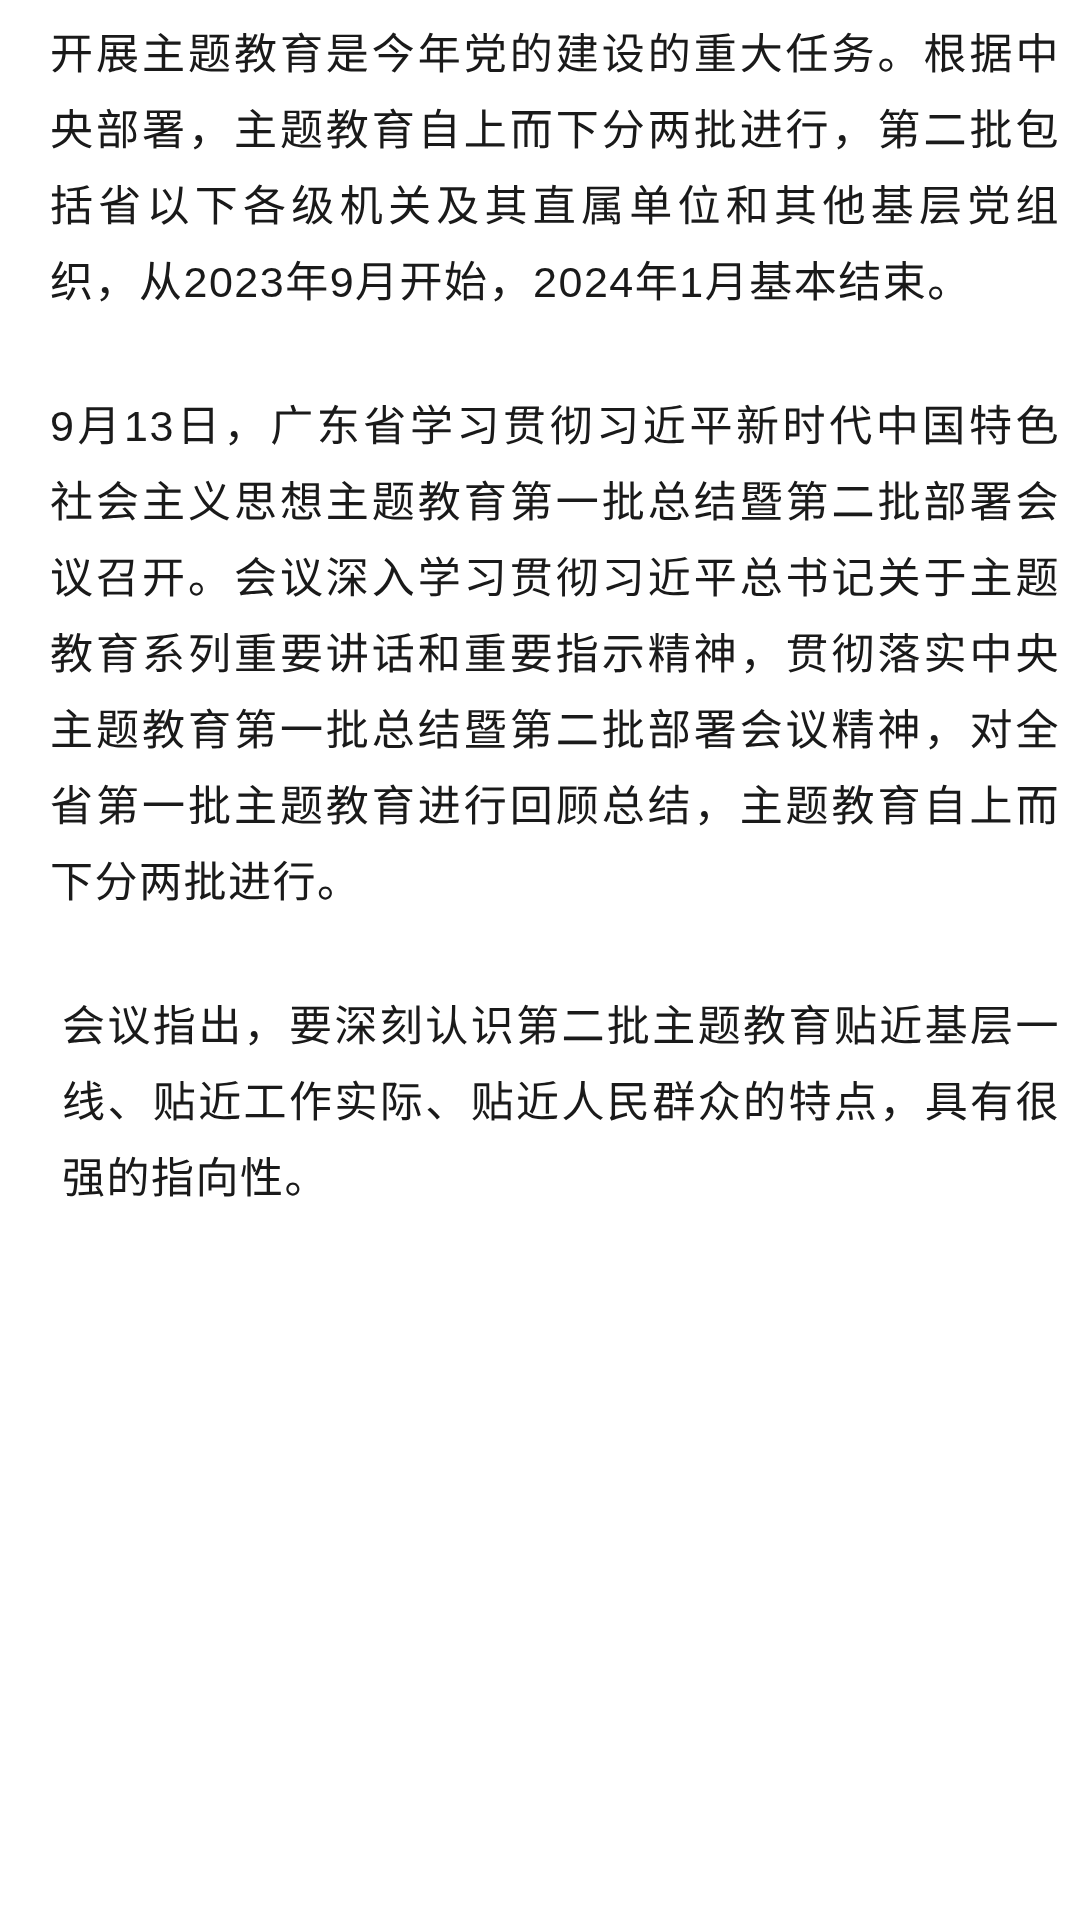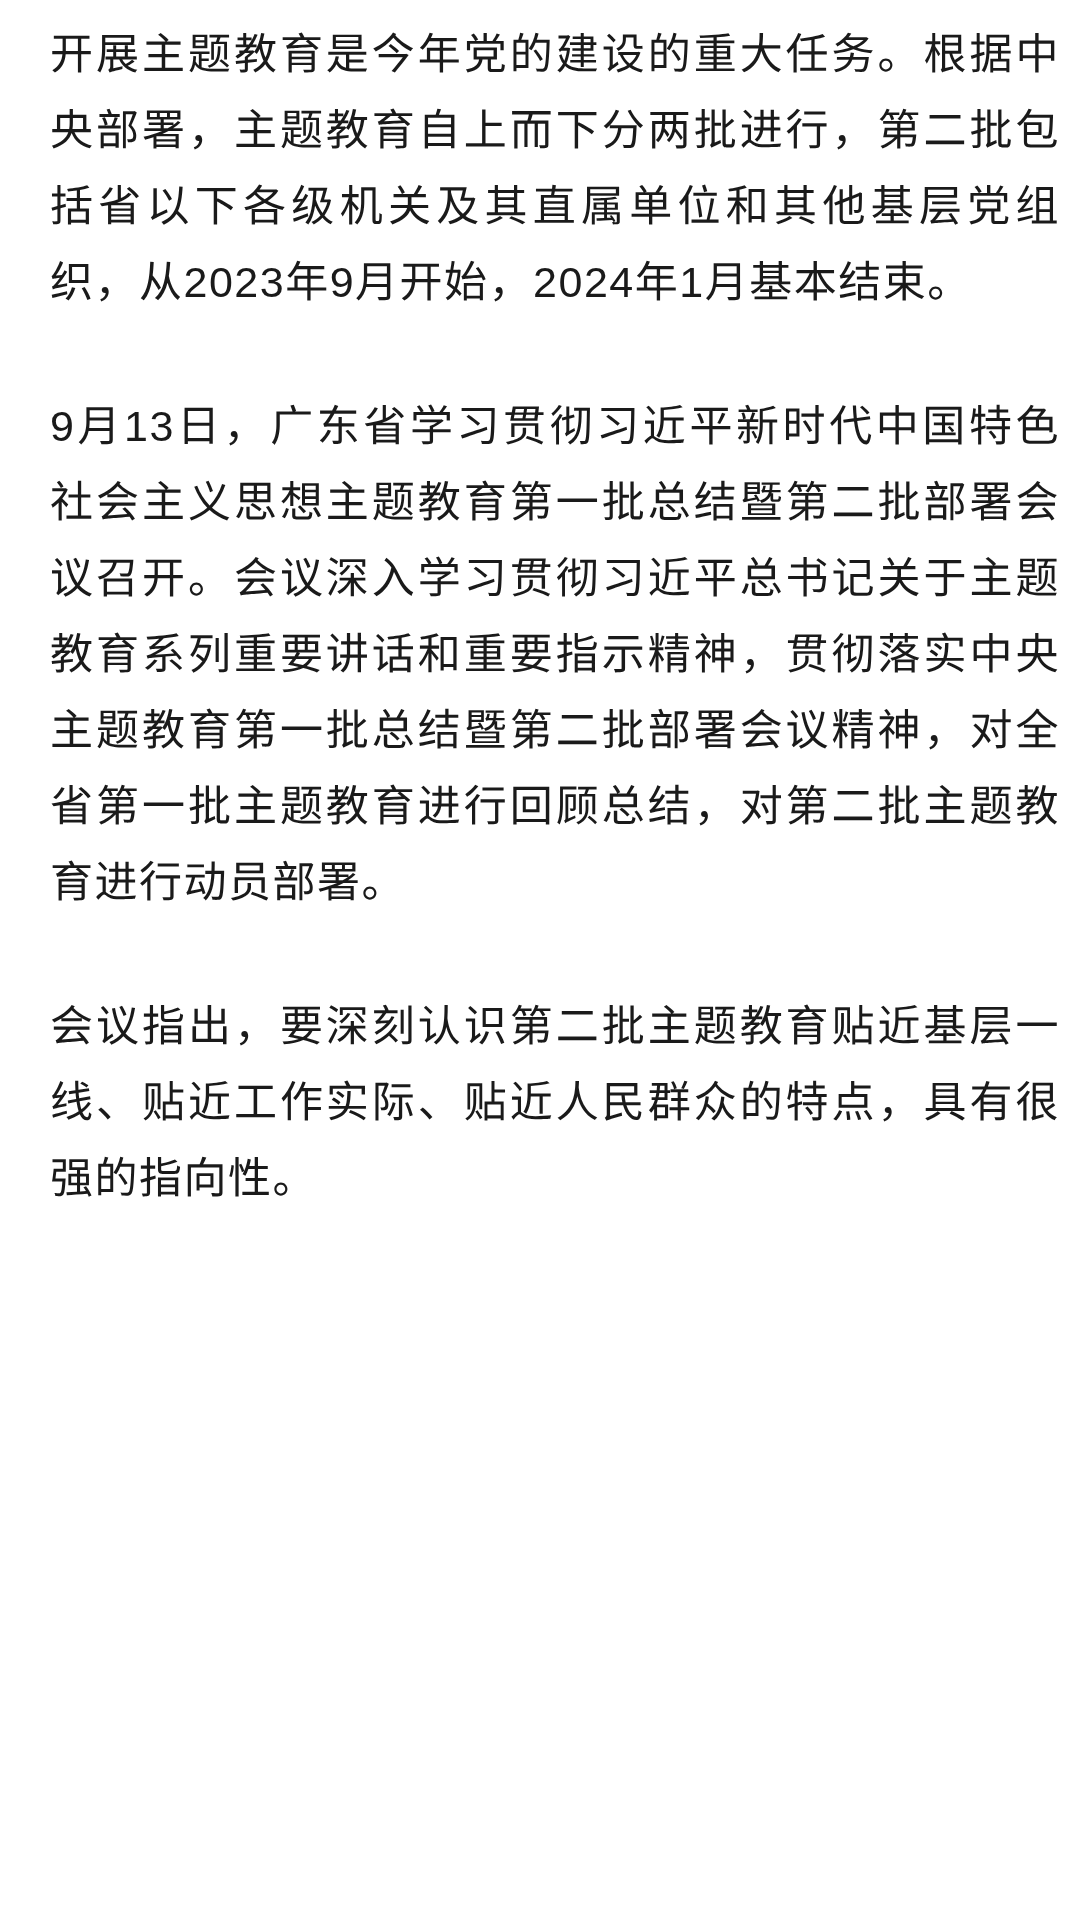--- a/index.html
+++ b/index.html
@@ -24,22 +24,23 @@
       text-align: justify;
       text-justify: inter-ideograph;
       word-break: break-all;
     }
     .article p.para {
       margin: 0 0 68px 0;
       padding: 0;
     }
     .article p.para:last-child {
       margin-bottom: 0;
+      margin-left: 12px;
     }
   </style>
 </head>
 <body>
 
 <main class="article">
   <p class="para">开展主题教育是今年党的建设的重大任务。根据中央部署，主题教育自上而下分两批进行，第二批包括省以下各级机关及其直属单位和其他基层党组织，从2023年9月开始，2024年1月基本结束。</p>
-  <p class="para">9月13日，广东省学习贯彻习近平新时代中国特色社会主义思想主题教育第一批总结暨第二批部署会议召开。会议深入学习贯彻习近平总书记关于主题教育系列重要讲话和重要指示精神，贯彻落实中央主题教育第一批总结暨第二批部署会议精神，对全省第一批主题教育进行回顾总结，对第二批主题教育进行动员部署。</p>
+  <p class="para">9月13日，广东省学习贯彻习近平新时代中国特色社会主义思想主题教育第一批总结暨第二批部署会议召开。会议深入学习贯彻习近平总书记关于主题教育系列重要讲话和重要指示精神，贯彻落实中央主题教育第一批总结暨第二批部署会议精神，对全省第一批主题教育进行回顾总结，主题教育自上而下分两批进行。</p>
   <p class="para">会议指出，要深刻认识第二批主题教育贴近基层一线、贴近工作实际、贴近人民群众的特点，具有很强的指向性。</p>
 </main>
 
 </body></html>

